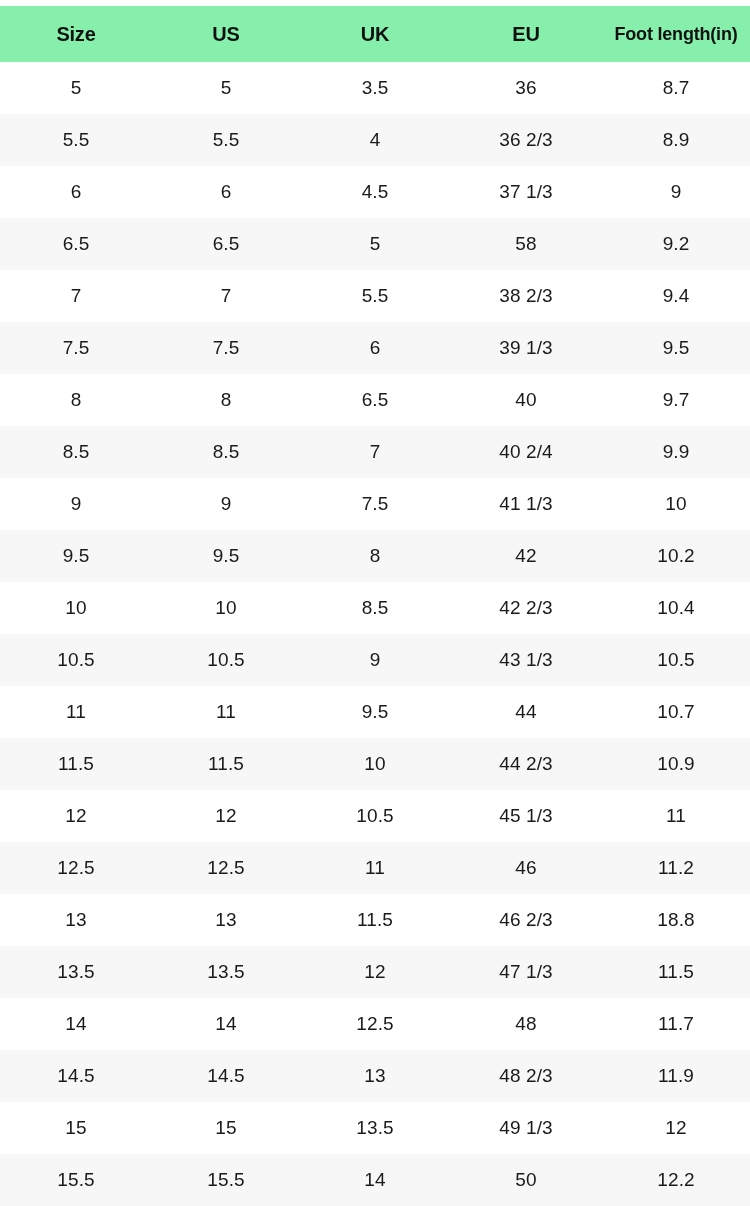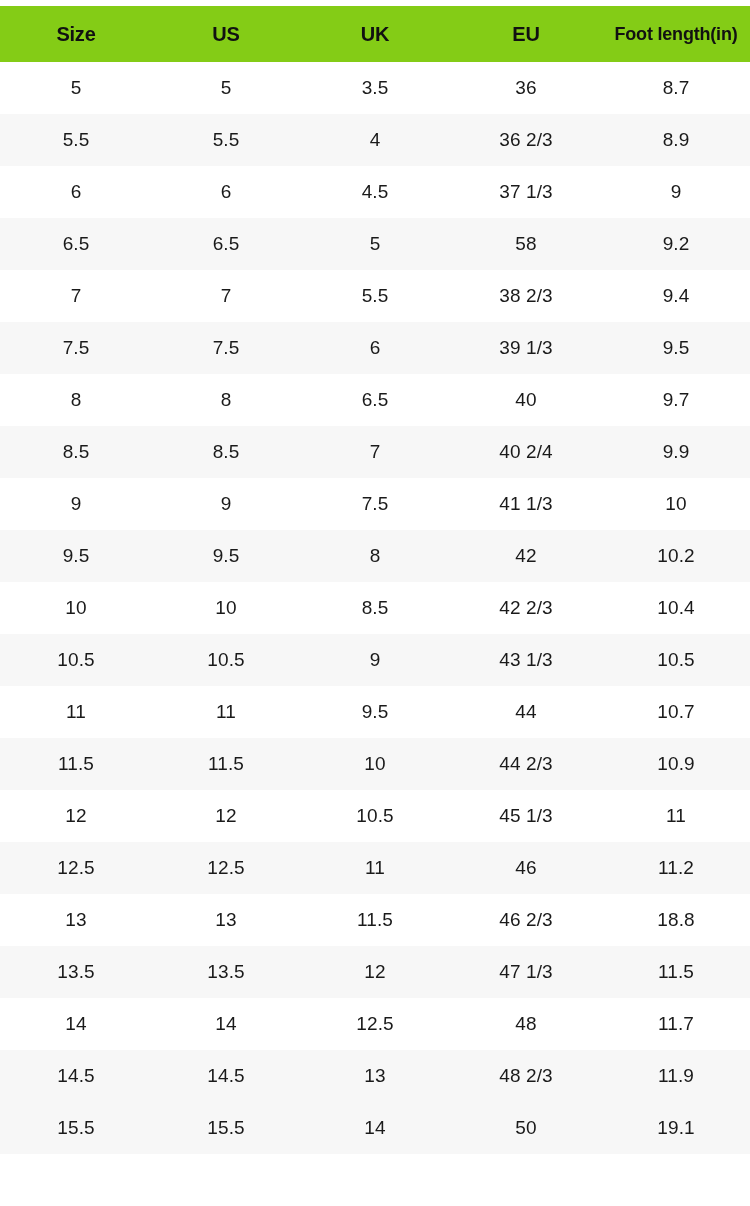--- a/index.html
+++ b/index.html
@@ -25,21 +25,21 @@
     border-collapse: collapse;
     table-layout: fixed;
   }
   table.size-table col.c1 { width: 152px; }
   table.size-table col.c2 { width: 148px; }
   table.size-table col.c3 { width: 150px; }
   table.size-table col.c4 { width: 152px; }
   table.size-table col.c5 { width: 148px; }
 
   thead tr {
-    background: #84cc16;
+    background: #86efac;
   }
   thead th {
     height: 56px;
     padding: 0;
     margin: 0;
     text-align: center;
     vertical-align: middle;
     font-size: 20px;
     font-weight: bold;
     color: #111111;
@@ -226,22 +226,29 @@
           <td>48</td>
           <td>11.7</td>
         </tr>
         <tr class="alt">
           <td>14.5</td>
           <td>14.5</td>
           <td>13</td>
           <td>48 2/3</td>
           <td>11.9</td>
         </tr>
+        <tr>
+          <td>15</td>
+          <td>15</td>
+          <td>13.5</td>
+          <td>49 1/3</td>
+          <td>12</td>
+        </tr>
         <tr class="alt">
           <td>15.5</td>
           <td>15.5</td>
           <td>14</td>
           <td>50</td>
-          <td>19.1</td>
+          <td>12.2</td>
         </tr>
       </tbody>
   </table>
 </div>
 
 </body></html>

